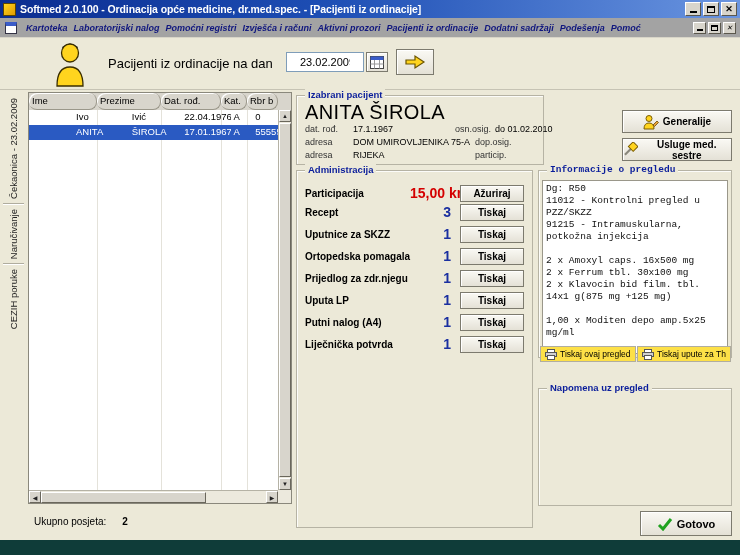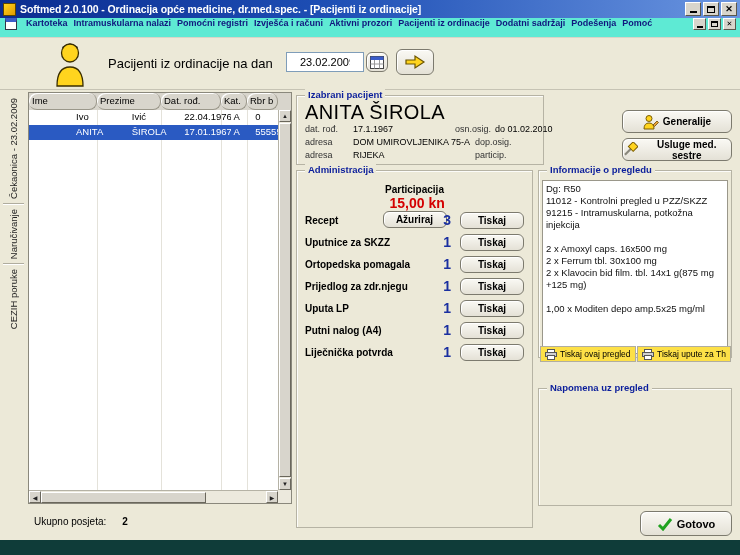--- a/index.html
+++ b/index.html
@@ -17,43 +17,43 @@
     overflow:hidden;letter-spacing:-0.1px;}
   .win-btn{width:16px;height:14px;background:#d8d5cc;border:1px solid;
     border-color:#fff #5a574c #5a574c #fff;margin-left:2px;display:flex;
     align-items:flex-end;justify-content:center;font-size:8px;color:#000;cursor:default;}
   .win-btn.center{align-items:center;}
   .glyph-min{width:7px;height:2px;background:#000;margin-bottom:2px;}
   .glyph-max{width:8px;height:7px;border:1px solid #000;border-top-width:2px;}
   .glyph-close{font-size:9px;font-weight:bold;line-height:1;}
 
   
-  .menubar{position:absolute;left:0;top:18px;width:740px;height:20px;background:#5eead4;
-    display:flex;align-items:flex-start;border-bottom:1px solid #d8d5c8;overflow:hidden;}
+  .menubar{position:absolute;left:0;top:18px;width:740px;height:20px;background:#a3a3a3;
+    display:flex;align-items:center;border-bottom:1px solid #d8d5c8;overflow:hidden;font-style:italic;}
   .form-icon{width:12px;height:12px;border:1px solid #334;border-top:4px solid #3a5cc8;
     background:#fff;margin:0 6px 0 5px;flex:none;}
   .menu-item{font-size:9px;font-weight:bold;color:#10177e;padding:0 3px;white-space:nowrap;cursor:default;}
   .mdi{margin-left:auto;display:flex;gap:2px;padding-right:4px;}
   .mdi-btn{width:13px;height:12px;background:#d8d5cc;border:1px solid;
     border-color:#fff #5a574c #5a574c #fff;display:flex;align-items:center;
     justify-content:center;font-size:7px;color:#000;}
   .glyph-min-s{width:6px;height:2px;background:#000;margin-top:5px;}
   .glyph-max-s{width:7px;height:6px;border:1px solid #000;border-top-width:2px;}
 
   
   .toolbar{position:absolute;left:0;top:38px;width:740px;height:52px;border-bottom:1px solid #c6c3b4;}
   .patient-icon{position:absolute;left:52px;top:3px;}
   .toolbar-title{position:absolute;left:108px;top:18px;font-size:13px;color:#000;white-space:nowrap;}
   .date-input{position:absolute;left:286px;top:14px;width:78px;height:20px;border:1px solid #7f9db9;
     font:11px "Liberation Sans",sans-serif;padding:2px 13px;background:#fff;}
   .cal-btn{position:absolute;left:366px;top:14px;width:22px;height:20px;}
   .go-btn{position:absolute;left:396px;top:11px;width:38px;height:26px;}
 
   
-  .btn{background:linear-gradient(#faf9f4,#e4e1d6);border:1px solid #7c7a6e;border-radius:6px;
+  .btn{background:linear-gradient(#faf9f4,#e4e1d6);border:1px solid #7c7a6e;border-radius:0;
     box-shadow:inset 1px 1px 0 #fff;display:inline-flex;align-items:center;justify-content:center;
     gap:4px;font-family:"Liberation Sans",sans-serif;cursor:default;color:#000;}
 
   
   .content{position:absolute;left:0;top:90px;width:740px;height:450px;}
   .bottom-strip{position:absolute;left:0;top:540px;width:740px;height:15px;background:#0f3c39;}
 
   
   .side-tabs{position:absolute;left:1px;top:4px;width:25px;height:440px;}
   .vtab{writing-mode:vertical-rl;transform:rotate(180deg);font-size:9.5px;color:#222;
@@ -98,29 +98,29 @@
 
   
   #btn-generalije,#btn-usluge{position:absolute;left:622px;width:110px;height:23px;font-size:10px;font-weight:bold;}
   #btn-generalije{top:20px;}
   #btn-usluge{top:48px;}
 
   
   #grp-admin{left:296px;top:80px;width:237px;height:358px;}
   .adm-rows{position:absolute;left:8px;top:13px;right:8px;}
   .adm-row{display:flex;align-items:center;height:18px;margin-bottom:4px;}
-  .adm-row.first{margin-bottom:9px;flex-direction:column;}
+  .adm-row.first{margin-bottom:1px;}
   .adm-label{flex:1;font-size:10px;font-weight:bold;white-space:nowrap;color:#000;}
   .adm-value{width:50px;text-align:right;font-size:14px;font-weight:bold;padding-right:9px;white-space:nowrap;}
   .adm-value.red{color:#d40000;}
   .adm-value.blue{color:#1a2fa0;}
   .adm-btn{width:64px;height:17px;font-size:10px;font-weight:bold;flex:none;}
 
   
-  #grp-info{left:538px;top:80px;width:194px;height:188px;}
+  #grp-info{left:538px;top:80px;width:194px;height:188px;font-family:Liberation Mono, monospace;}
   .info-box{position:absolute;left:3px;top:9px;right:3px;bottom:3px;background:#fff;
     border:1px solid #9a978a;padding:2px 3px;font-size:9.5px;line-height:12px;color:#101010;overflow:hidden;}
   .info-line{min-height:12px;}
 
   .print-btn{position:absolute;top:256px;height:16px;display:inline-flex;align-items:center;gap:3px;
     font-size:8.5px;background:#fde047;border:1px solid #b0ada0;padding:0 4px;color:#000;white-space:nowrap;cursor:default;}
   #print-exam{left:540px;}
   #print-th{left:637px;}
 
   
@@ -144,21 +144,21 @@
         <span class="glyph-max"></span>
       </span>
     <span class="win-btn center">
         <span class="glyph-close">✕</span>
       </span>
   </div>
 
   <div class="menubar">
     <span class="form-icon"></span>
     <span class="menu-item">Kartoteka</span>
-    <span class="menu-item">Intramuskularna nalazi</span>
+    <span class="menu-item">Laboratorijski nalog</span>
     <span class="menu-item">Pomoćni registri</span>
     <span class="menu-item">Izvješća i računi</span>
     <span class="menu-item">Aktivni prozori</span>
     <span class="menu-item">Pacijenti iz ordinacije</span>
     <span class="menu-item">Dodatni sadržaji</span>
     <span class="menu-item">Podešenja</span>
     <span class="menu-item">Pomoć</span>
     <span class="mdi">
       <span class="mdi-btn">
           <span class="glyph-min-s"></span>

